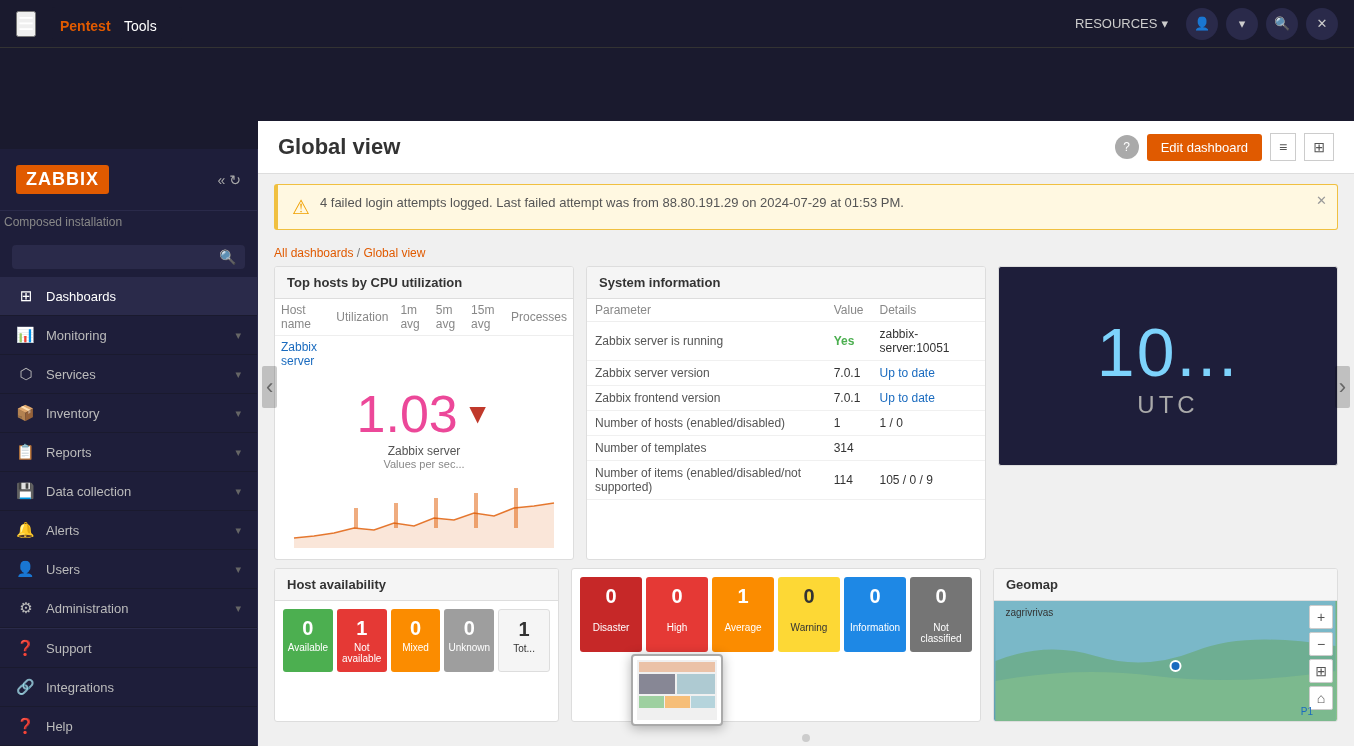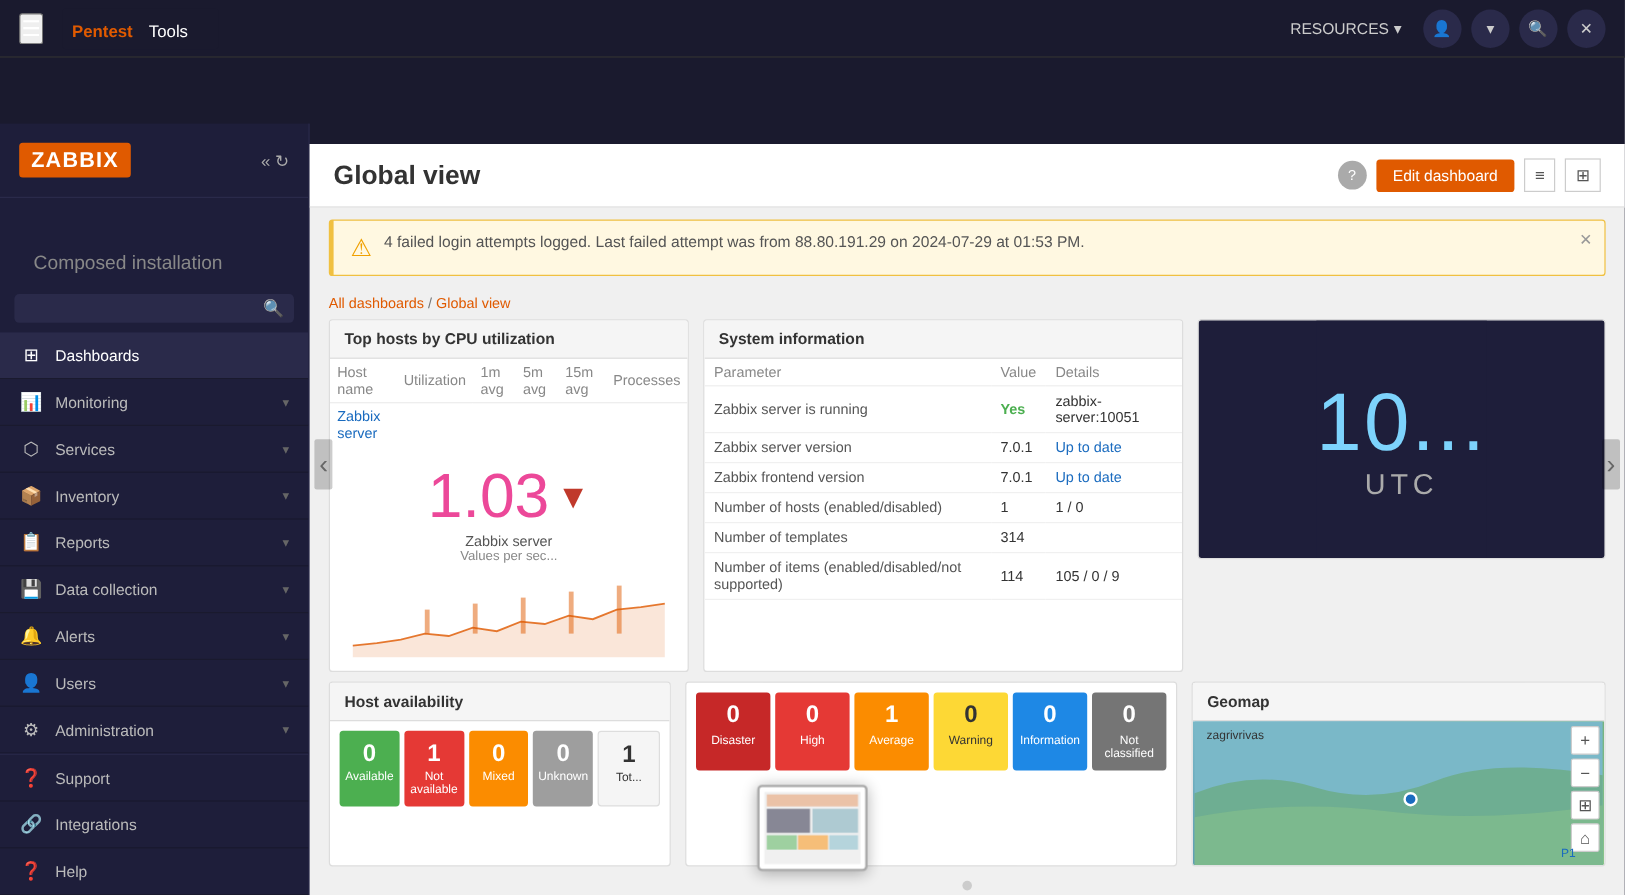--- a/index.html
+++ b/index.html
@@ -34,21 +34,21 @@
     }
     .sidebar-logo-area {
       padding: 16px; border-bottom: 1px solid #2a2a4a; display: flex; align-items: center; gap: 8px;
     }
     .zabbix-logo {
       background: #e05a00; color: white; font-weight: bold; font-size: 18px;
       padding: 4px 10px; border-radius: 3px; letter-spacing: 1px;
     }
     .sidebar-logo-actions { display: flex; gap: 4px; margin-left: auto; }
     .sidebar-logo-btn { color: #aaa; cursor: pointer; font-size: 14px; }
-    .sidebar-subtitle { color: #888; font-size: 16px; padding: 4px 28px 8px; margin-top: 42px; }
+    .sidebar-subtitle { color: #888; font-size: 12px; padding: 4px 4px 8px; }
     .sidebar-search {
       margin: 8px 12px; display: flex; align-items: center;
       background: #2a2a4a; border-radius: 4px; padding: 4px 8px;
     }
     .sidebar-search input {
       background: transparent; border: none; color: #ccc; outline: none; flex: 1; font-size: 13px;
     }
     .sidebar-search-icon { color: #888; font-size: 14px; }
     .nav-item {
       display: flex; align-items: center; padding: 10px 16px; color: #bbb;
@@ -146,21 +146,21 @@
     .sev-grid { display: flex; gap: 4px; padding: 8px; flex-wrap: wrap; }
     .sev-cell {
       flex: 1; min-width: 60px; border-radius: 3px; padding: 8px 4px; text-align: center; font-size: 12px;
     }
     .sev-disaster { background: #c62828; color: white; }
     .sev-high { background: #e53935; color: white; }
     .sev-average { background: #fb8c00; color: white; }
     .sev-warning { background: #fdd835; color: #333; }
     .sev-info { background: #1e88e5; color: white; }
     .sev-num { font-size: 20px; font-weight: bold; }
-    .sev-label { font-size: 10px; margin-top: 4px; }
+    .sev-label { font-size: 10px; margin-top: 14px; }
     .map-btn {
       width: 24px; height: 24px; background: white; border: 1px solid #ccc;
       border-radius: 2px; cursor: pointer; display: flex; align-items: center; justify-content: center;
       font-size: 14px; color: #555;
     }
     .map-mock {
       width: 100%; height: 100%; background: linear-gradient(135deg, #7ab8c8 0%, #5a9ab0 30%, #6aaa7a 60%, #8ac48a 100%);
       position: relative;
     }
 

